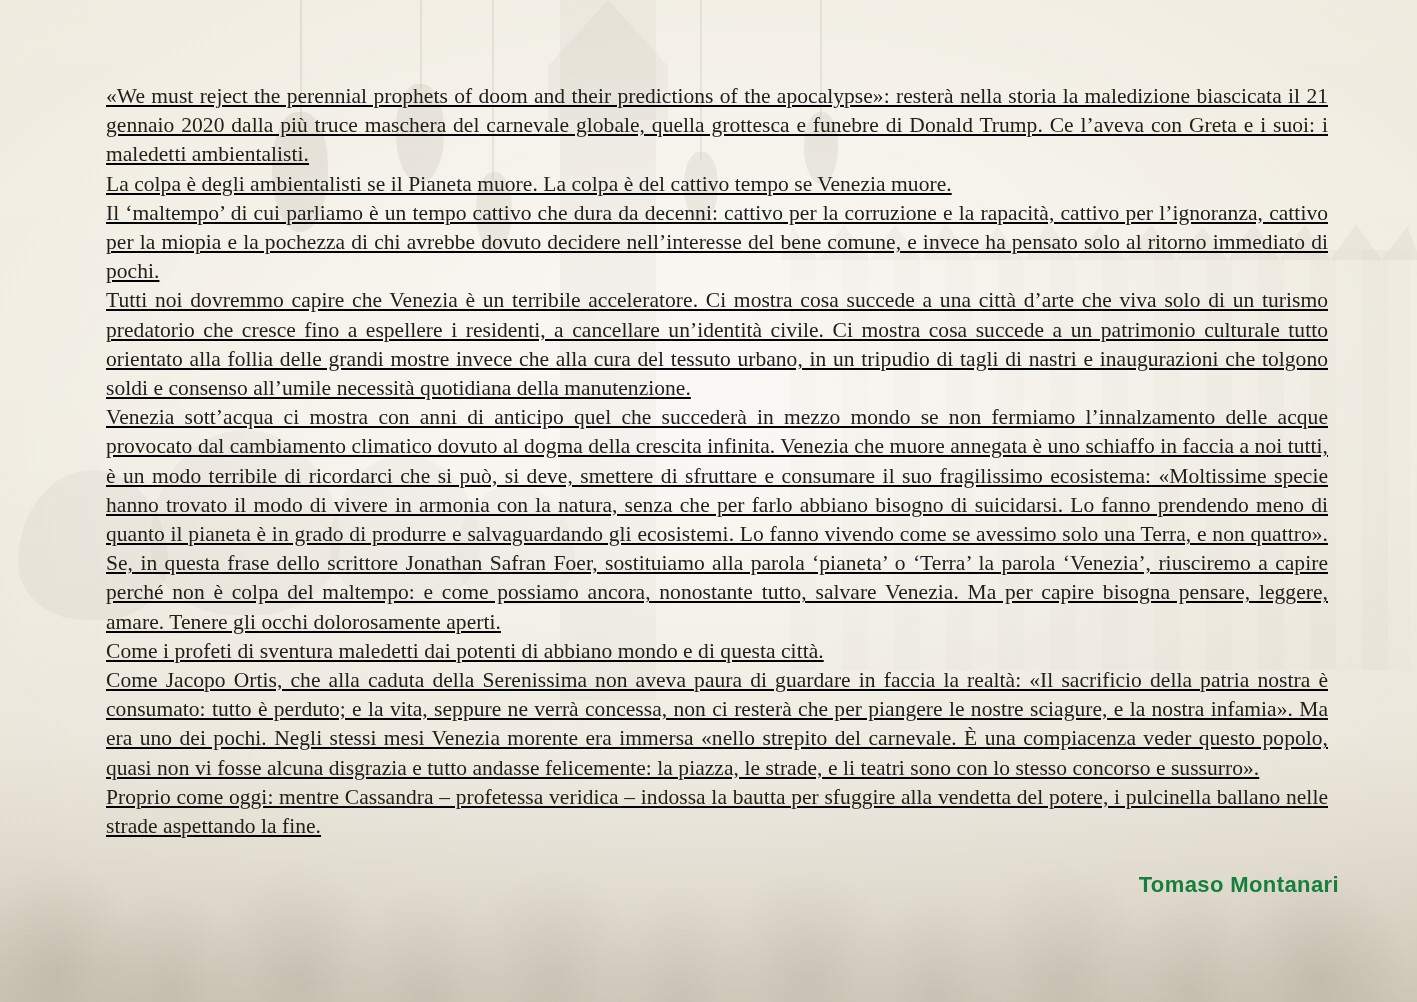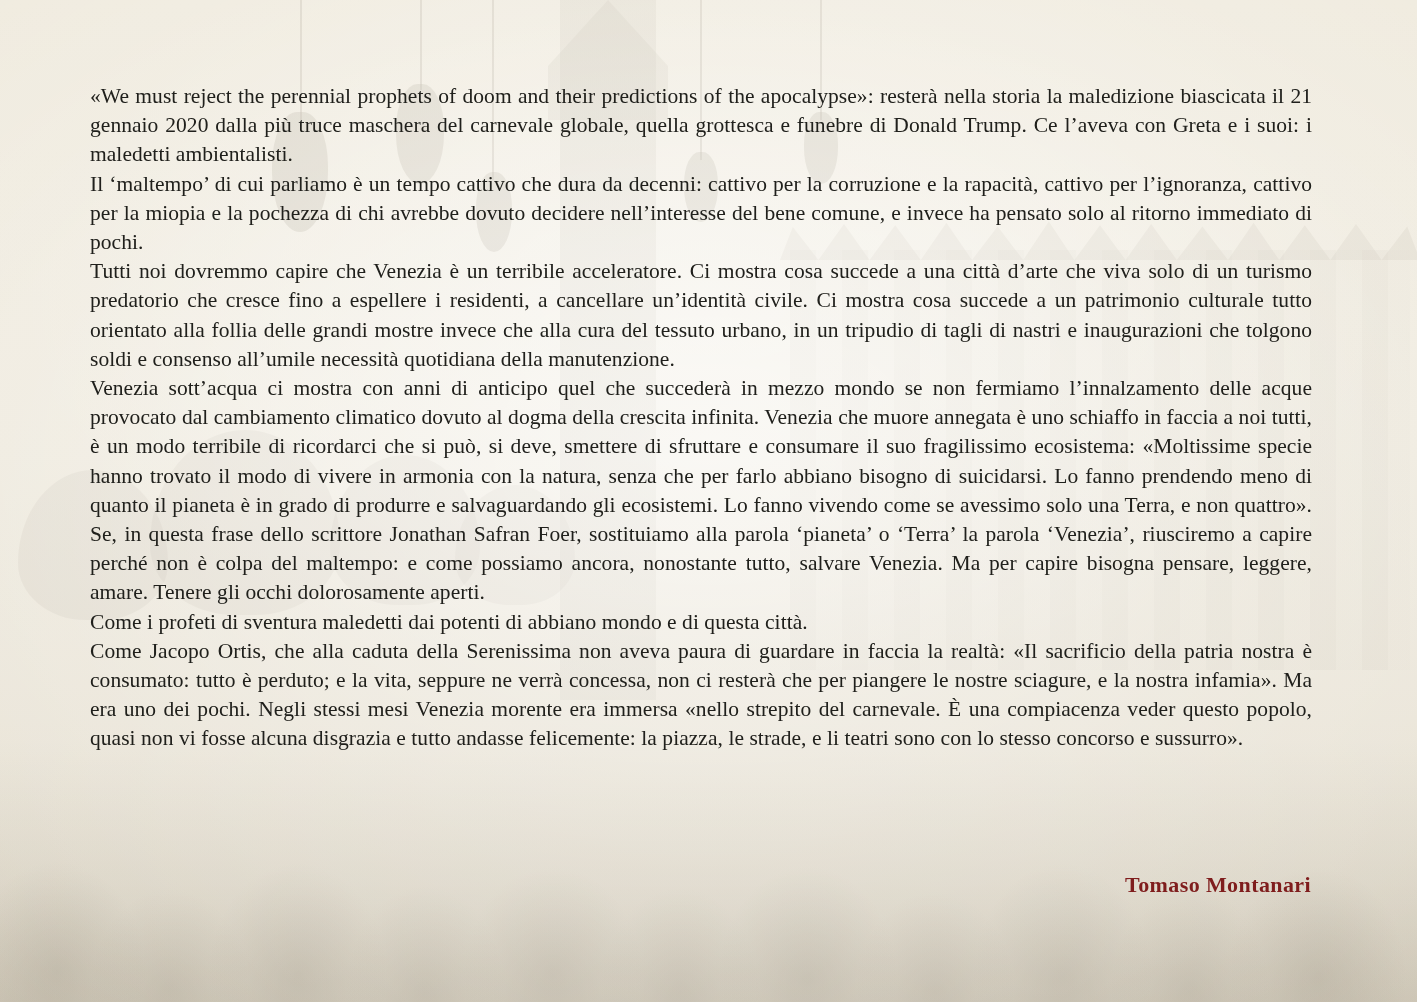--- a/index.html
+++ b/index.html
@@ -109,42 +109,43 @@
   .paper-tone {
     position: absolute;
     inset: 0;
     background: linear-gradient(180deg, rgba(239,234,221,0.55) 0%, rgba(239,234,221,0.35) 40%, rgba(233,227,213,0.30) 100%);
     pointer-events: none;
   }
 
   
   .article {
     position: absolute;
-    left: 90px;
+    left: 106px;
     top: 82px;
     width: 1222px;
+    text-decoration: underline;
   }
   .article p {
     margin: 0;
     font-size: 21.5px;
     line-height: 29.2px;
     color: #20201c;
     text-align: justify;
     text-justify: inter-word;
     letter-spacing: 0.05px;
   }
   .signature {
     position: absolute;
-    right: 106px;
+    right: 78px;
     top: 872px;
-    font-family: Liberation Serif, serif;
+    font-family: Liberation Sans, sans-serif;
     font-weight: bold;
     font-size: 22px;
     letter-spacing: 0.4px;
-    color: #7f1d1d;
+    color: #15803d;
   }
 </style>
 </head>
 <body>
 
 <div id="page">
 
   <div class="bg-layer">
     <div class="bg-sky"></div>
 
@@ -170,22 +171,24 @@
     <div class="hang" style="left:820px;height:120px;"></div>
     <div class="hang-blob" style="left:804px;top:112px;width:34px;height:72px;"></div>
 
     <div class="crowd"></div>
     <div class="paper-tone"></div>
     <div class="vignette"></div>
   </div>
 
   <div class="article">
     <p>«We must reject the perennial prophets of doom and their predictions of the apocalypse»: resterà nella storia la maledizione biascicata il 21 gennaio 2020 dalla più truce maschera del carnevale globale, quella grottesca e funebre di Donald Trump. Ce l’aveva con Greta e i suoi: i maledetti ambientalisti.</p>
+    <p>La colpa è degli ambientalisti se il Pianeta muore. La colpa è del cattivo tempo se Venezia muore.</p>
     <p>Il ‘maltempo’ di cui parliamo è un tempo cattivo che dura da decenni: cattivo per la corruzione e la rapacità, cattivo per l’ignoranza, cattivo per la miopia e la pochezza di chi avrebbe dovuto decidere nell’interesse del bene comune, e invece ha pensato solo al ritorno immediato di pochi.</p>
     <p>Tutti noi dovremmo capire che Venezia è un terribile acceleratore. Ci mostra cosa succede a una città d’arte che viva solo di un turismo predatorio che cresce fino a espellere i residenti, a cancellare un’identità civile. Ci mostra cosa succede a un patrimonio culturale tutto orientato alla follia delle grandi mostre invece che alla cura del tessuto urbano, in un tripudio di tagli di nastri e inaugurazioni che tolgono soldi e consenso all’umile necessità quotidiana della manutenzione.</p>
     <p>Venezia sott’acqua ci mostra con anni di anticipo quel che succederà in mezzo mondo se non fermiamo l’innalzamento delle acque provocato dal cambiamento climatico dovuto al dogma della crescita infinita. Venezia che muore annegata è uno schiaffo in faccia a noi tutti, è un modo terribile di ricordarci che si può, si deve, smettere di sfruttare e consumare il suo fragilissimo ecosistema: «Moltissime specie hanno trovato il modo di vivere in armonia con la natura, senza che per farlo abbiano bisogno di suicidarsi. Lo fanno prendendo meno di quanto il pianeta è in grado di produrre e salvaguardando gli ecosistemi. Lo fanno vivendo come se avessimo solo una Terra, e non quattro». Se, in questa frase dello scrittore Jonathan Safran Foer, sostituiamo alla parola ‘pianeta’ o ‘Terra’ la parola ‘Venezia’, riusciremo a capire perché non è colpa del maltempo: e come possiamo ancora, nonostante tutto, salvare Venezia. Ma per capire bisogna pensare, leggere, amare. Tenere gli occhi dolorosamente aperti.</p>
     <p>Come i profeti di sventura maledetti dai potenti di abbiano mondo e di questa città.</p>
     <p>Come Jacopo Ortis, che alla caduta della Serenissima non aveva paura di guardare in faccia la realtà: «Il sacrificio della patria nostra è consumato: tutto è perduto; e la vita, seppure ne verrà concessa, non ci resterà che per piangere le nostre sciagure, e la nostra infamia». Ma era uno dei pochi. Negli stessi mesi Venezia morente era immersa «nello strepito del carnevale. È una compiacenza veder questo popolo, quasi non vi fosse alcuna disgrazia e tutto andasse felicemente: la piazza, le strade, e li teatri sono con lo stesso concorso e sussurro».</p>
+    <p>Proprio come oggi: mentre Cassandra – profetessa veridica – indossa la bautta per sfuggire alla vendetta del potere, i pulcinella ballano nelle strade aspettando la fine.</p>
   </div>
 
   <div class="signature">Tomaso Montanari</div>
 
 </div>
 
 </body></html>

